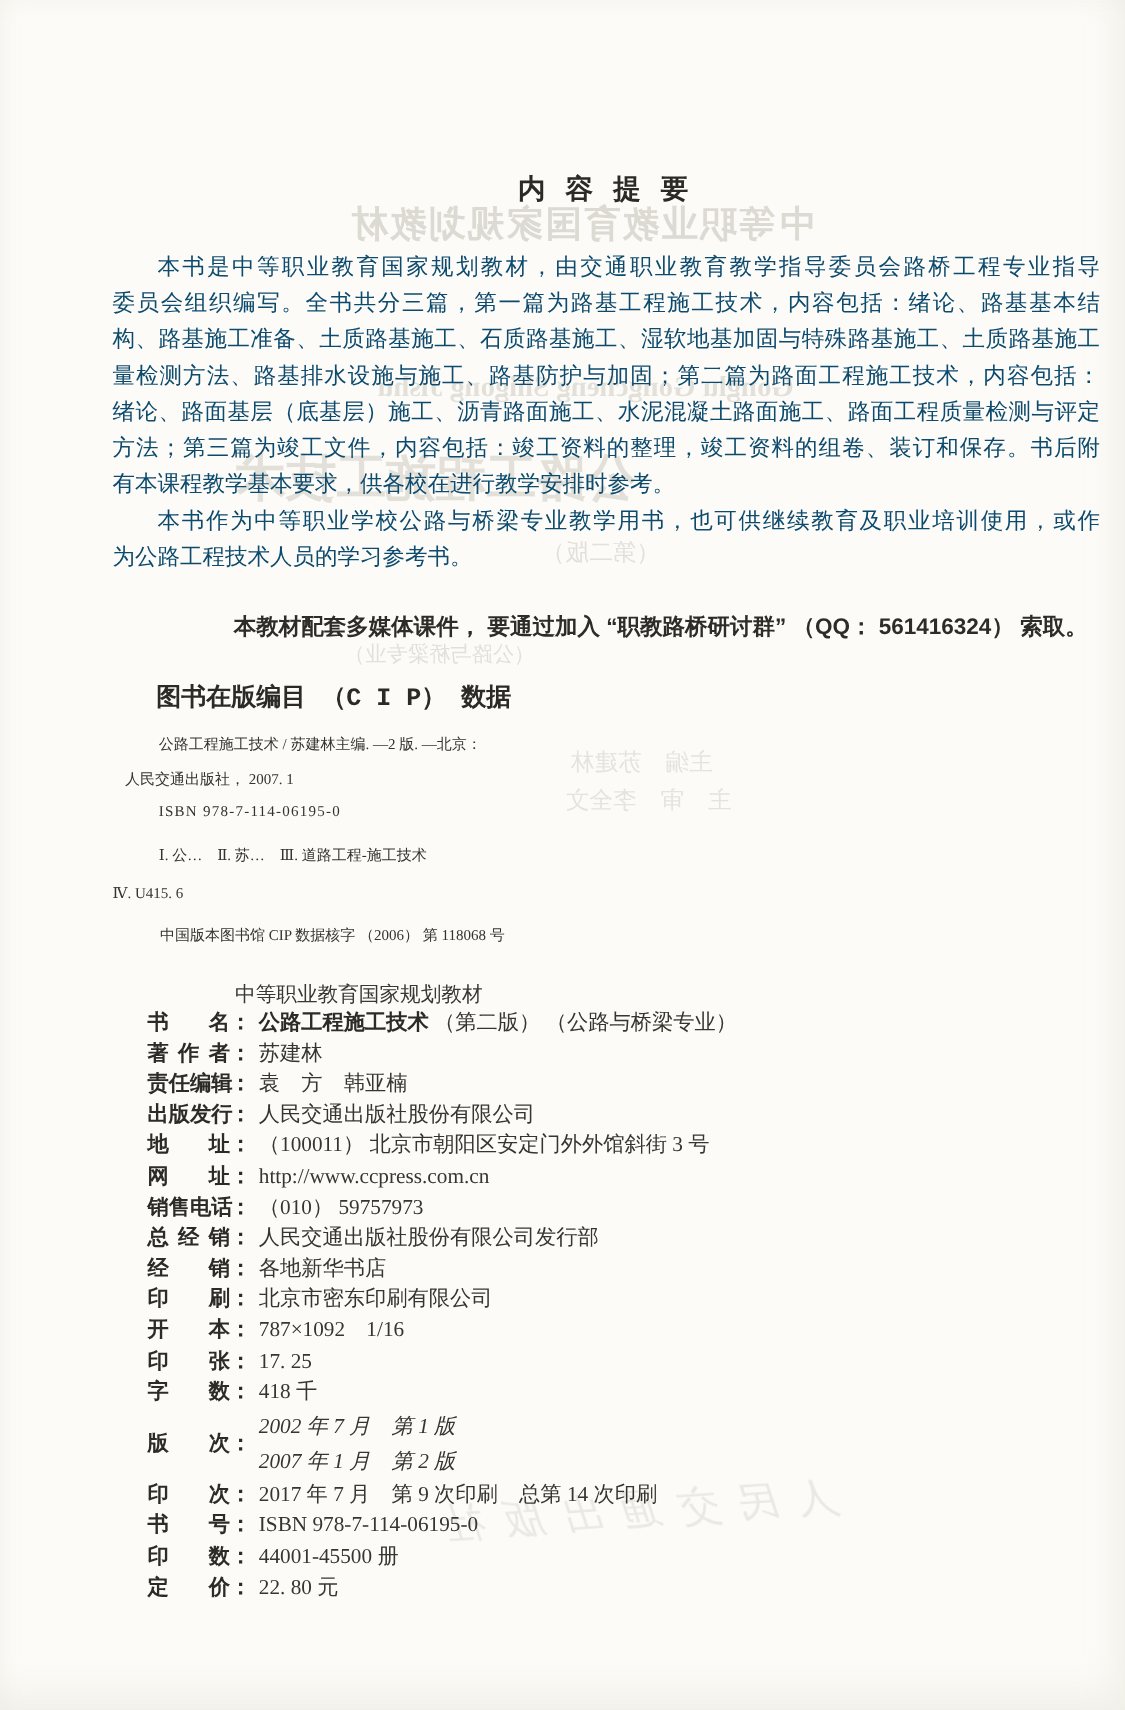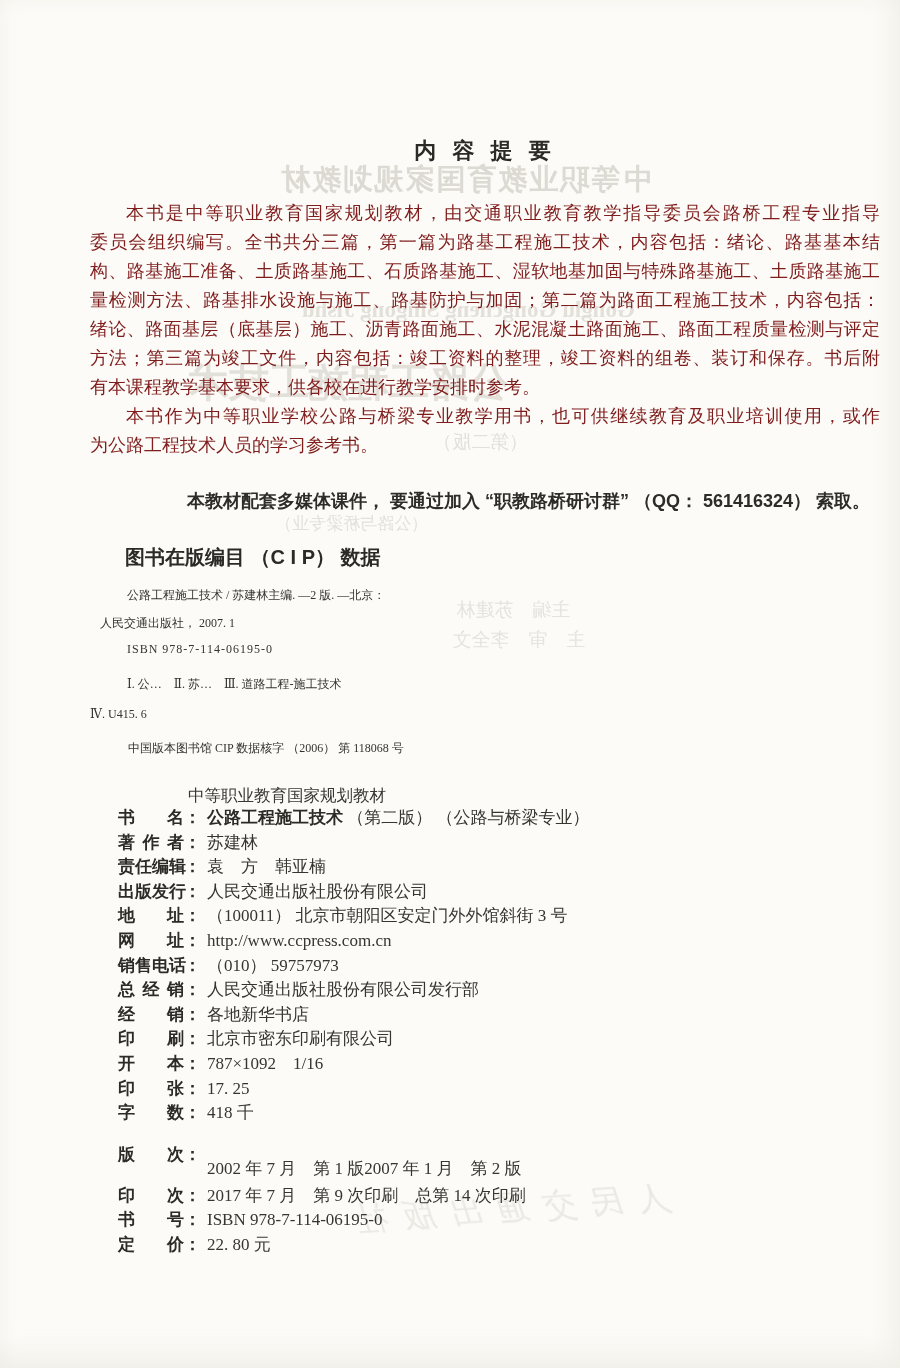--- a/index.html
+++ b/index.html
@@ -36,36 +36,36 @@
                     font-family:"Liberation Sans","DejaVu Sans",sans-serif; opacity:0.5; }
   .bleed-edition  { top:429px; left:438px; width:90px;  font-size:19px; opacity:0.5; }
   .bleed-major    { top:512px; left:268px; width:160px; font-size:17px; opacity:0.5; }
   .bleed-editor1  { top:597px; left:415px; width:155px; font-size:19px; opacity:0.45; }
   .bleed-editor2  { top:627px; left:415px; width:170px; font-size:19px; opacity:0.45; }
   .bleed-publisher{ top:1186px; left:372px; width:300px; font-size:33px; letter-spacing:14px;
                     font-style:italic; opacity:0.35;
                     transform:scaleX(-1) rotate(4deg); }
 
   
-  .summary { top:199px; left:90px; width:790px; font-size:18px; line-height:29px; color:#7f1d1d; }
+  .summary { top:199px; left:90px; width:790px; font-size:18px; line-height:29px; color:#0c4a6e; }
   .s-line  { height:29px; text-align:justify; text-align-last:justify; white-space:nowrap; }
   .s-line.partial { text-align:left; text-align-last:left; }
   .s-line.indent  { text-indent:2em; }
 
   
   .notice {
     top:489px; left:140px;
     font-family:"Liberation Sans","DejaVu Sans",sans-serif;
     font-size:18px; font-weight:bold; color:#2e2c28; white-space:nowrap;margin-left:47px;
   }
 
   
   .cip-heading {
     top:544px; left:125px;
-    font-family:Liberation Sans, sans-serif;
+    font-family:Liberation Mono, monospace;
     font-size:20px; font-weight:bold; color:#2c2a26;
   }
   .cip-line { font-size:12px; color:#36332e; white-space:nowrap; }
   .cip-l1 { top:587px; left:127px; }
   .cip-l2 { top:615px; left:100px; }
   .cip-l3 { top:642px; left:127px; letter-spacing:1px; }
   .cip-l4 { top:676px; left:127px; }
   .cip-l5 { top:707px; left:90px;  }
   .cip-l6 { top:740px; left:128px; }
 
@@ -77,21 +77,21 @@
     display:inline-block; width:66px; vertical-align:top;
     text-align:justify; text-align-last:justify;
     font-family:"Liberation Sans","DejaVu Sans",sans-serif;
     font-weight:bold; color:#2d2b27;
   }
   .c-colon { font-family:"Liberation Sans","DejaVu Sans",sans-serif; font-weight:bold; color:#2d2b27; }
   .c-value { margin-left:6px; }
   .c-value-bold { margin-left:6px; font-family:"Liberation Sans","DejaVu Sans",sans-serif; font-weight:bold; color:#2d2b27; }
   .c-row-double { height:58px; display:flex;align-items:flex-end; }
   .c-row-double .dbl-label { line-height:58px; }
-  .dbl-values { margin-left:6px; display:flex; flex-direction:row; justify-content:center; }
+  .dbl-values { margin-left:6px; display:flex; flex-direction:column; justify-content:center;font-style:italic; }
   .dbl-values div { line-height:28.5px; height:28.5px; }
   .c-note { margin-left:-6px; line-height:24.6px; margin-top:1px; white-space:nowrap; }
 </style>
 </head>
 <body>
 
 <div class="page">
 
   <div class="abs doc-title">内  容  提  要</div>
 
@@ -191,20 +191,23 @@
     </div>
 
     <div class="c-row">
       <span class="c-label">印次</span><span class="c-colon">：</span><span class="c-value">2017 年 7 月　第 9 次印刷　总第 14 次印刷</span>
     </div>
 
     <div class="c-row">
       <span class="c-label">书号</span><span class="c-colon">：</span><span class="c-value">ISBN 978-7-114-06195-0</span>
     </div>
 
+    <div class="c-row">
+      <span class="c-label">印数</span><span class="c-colon">：</span><span class="c-value">44001-45500 册</span>
+    </div>
 
     <div class="c-row">
       <span class="c-label">定价</span><span class="c-colon">：</span><span class="c-value">22. 80 元</span>
     </div>
 
 
   </div>
 </div>
 
 </body></html>

